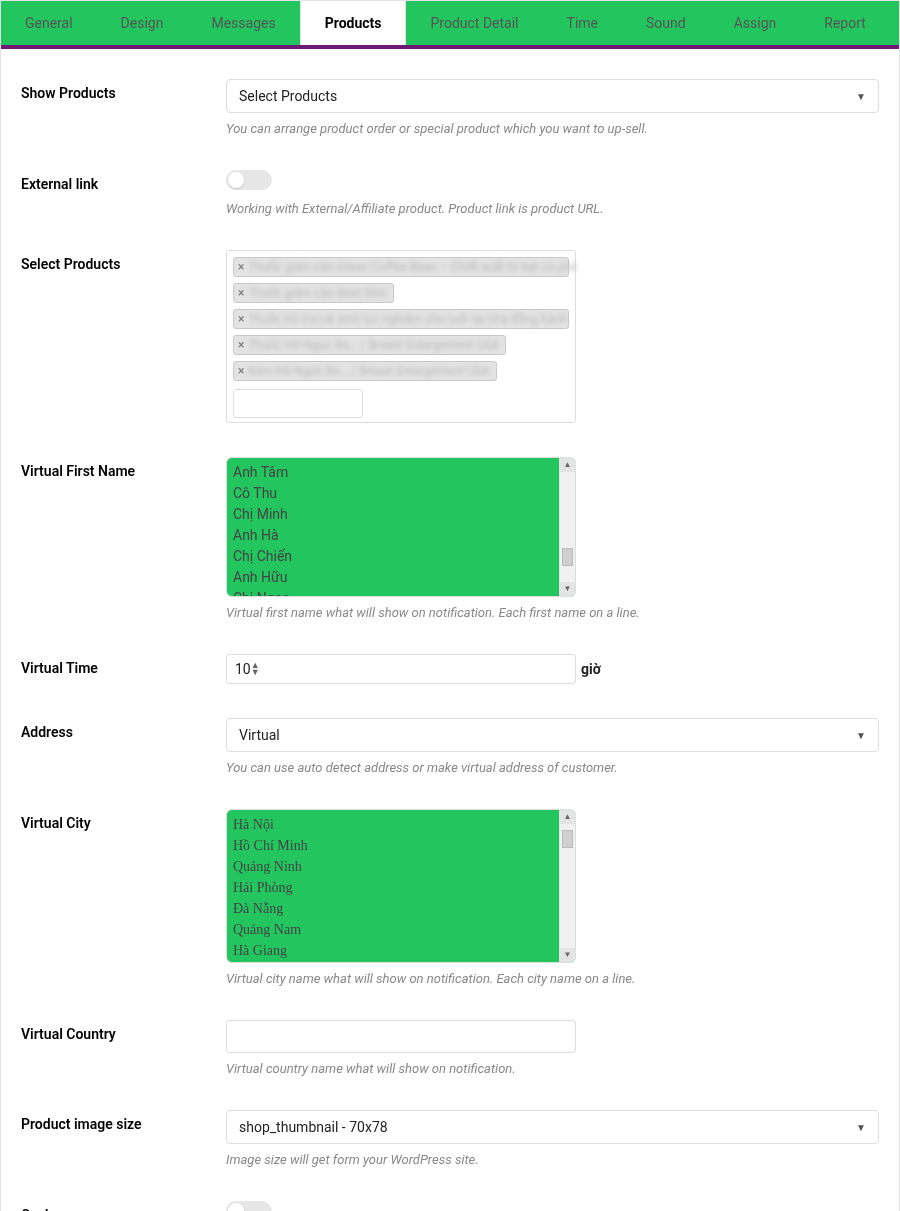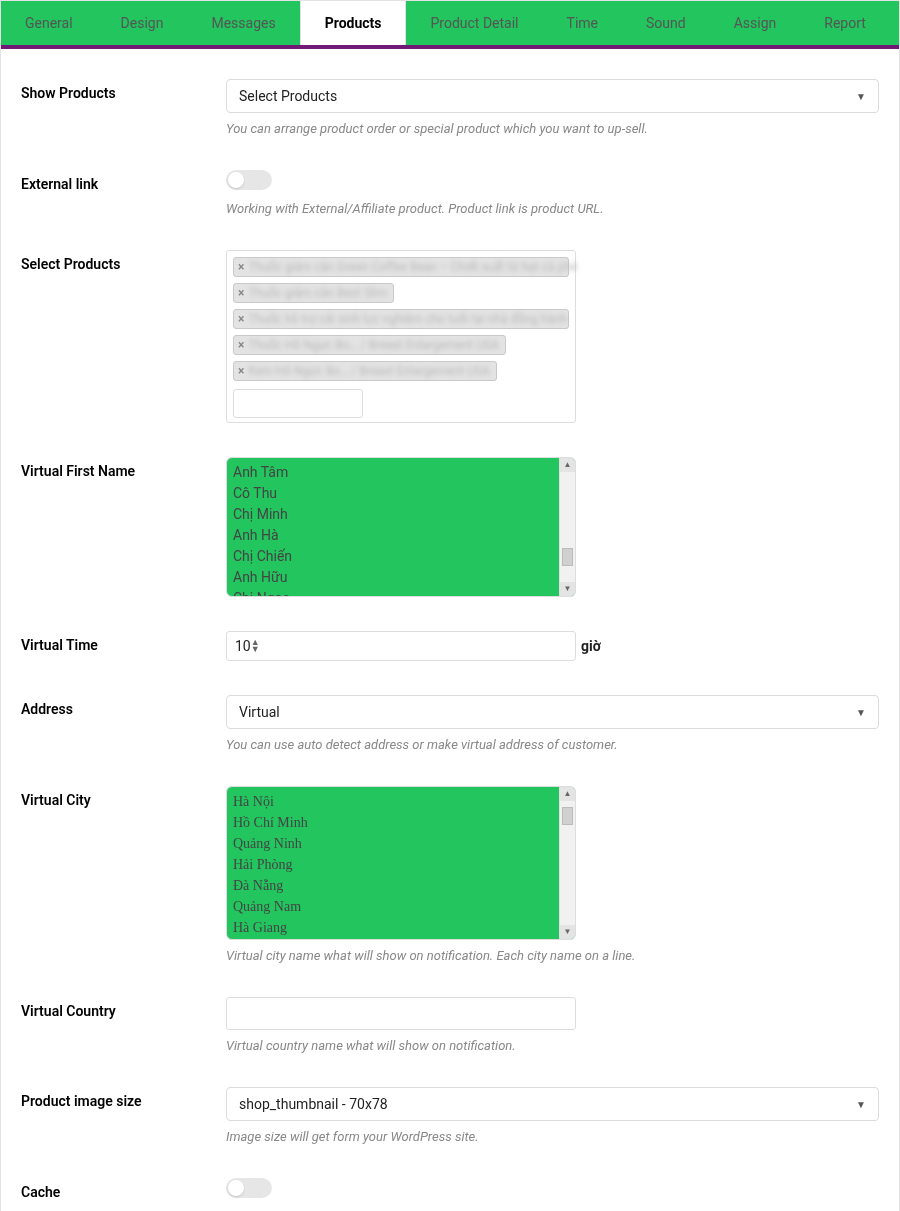--- a/index.html
+++ b/index.html
@@ -276,20 +276,21 @@
 Anh Hữu
 Chị Ngọc
 Chị Hồng
 Anh Dương Minh</div>
           <div class="sbar">
             <div class="arr">▲</div>
             <div class="handle" style="top:90px;"></div>
             <div class="arr down">▼</div>
           </div>
         </div>
+        <div class="desc">Virtual first name what will show on notification. Each first name on a line.</div>
       </div>
     </div>
 
     <div class="row">
       <div class="row-label">Virtual Time</div>
       <div class="row-control">
         <div class="numrow">
           <div class="numbox">
             <span>10</span>
             <span class="spinner">▲<br>▼</span>

